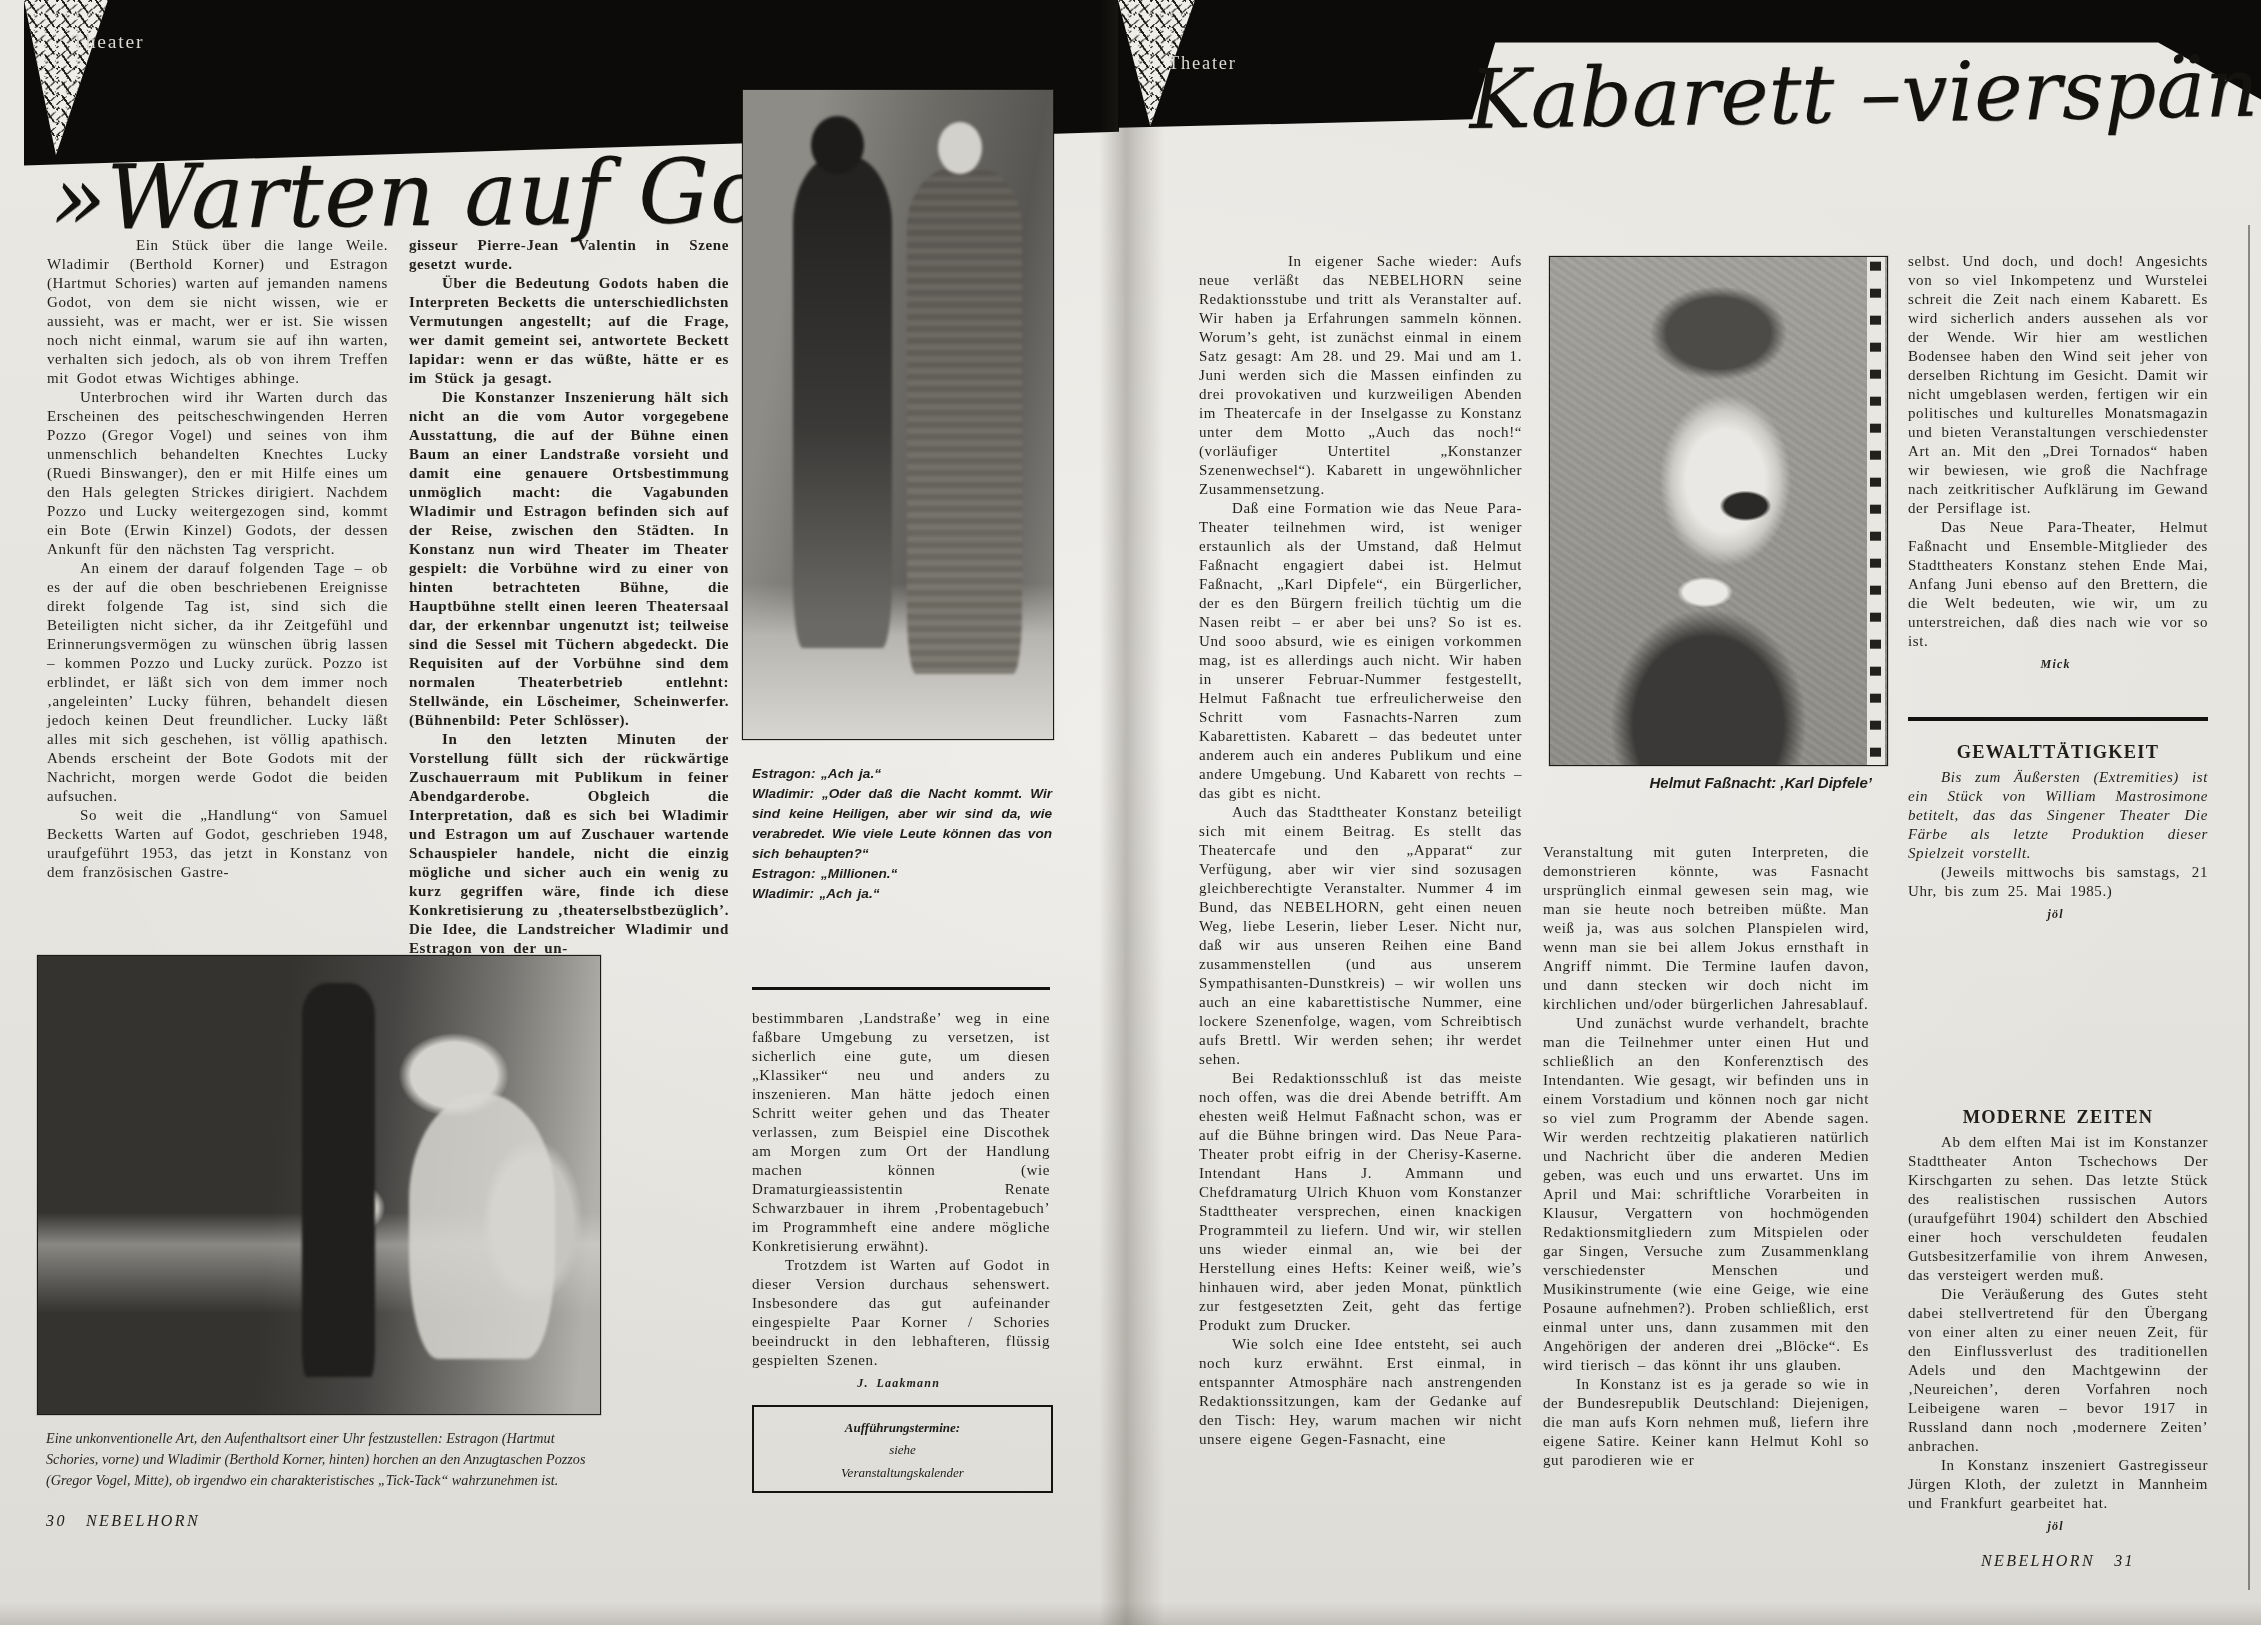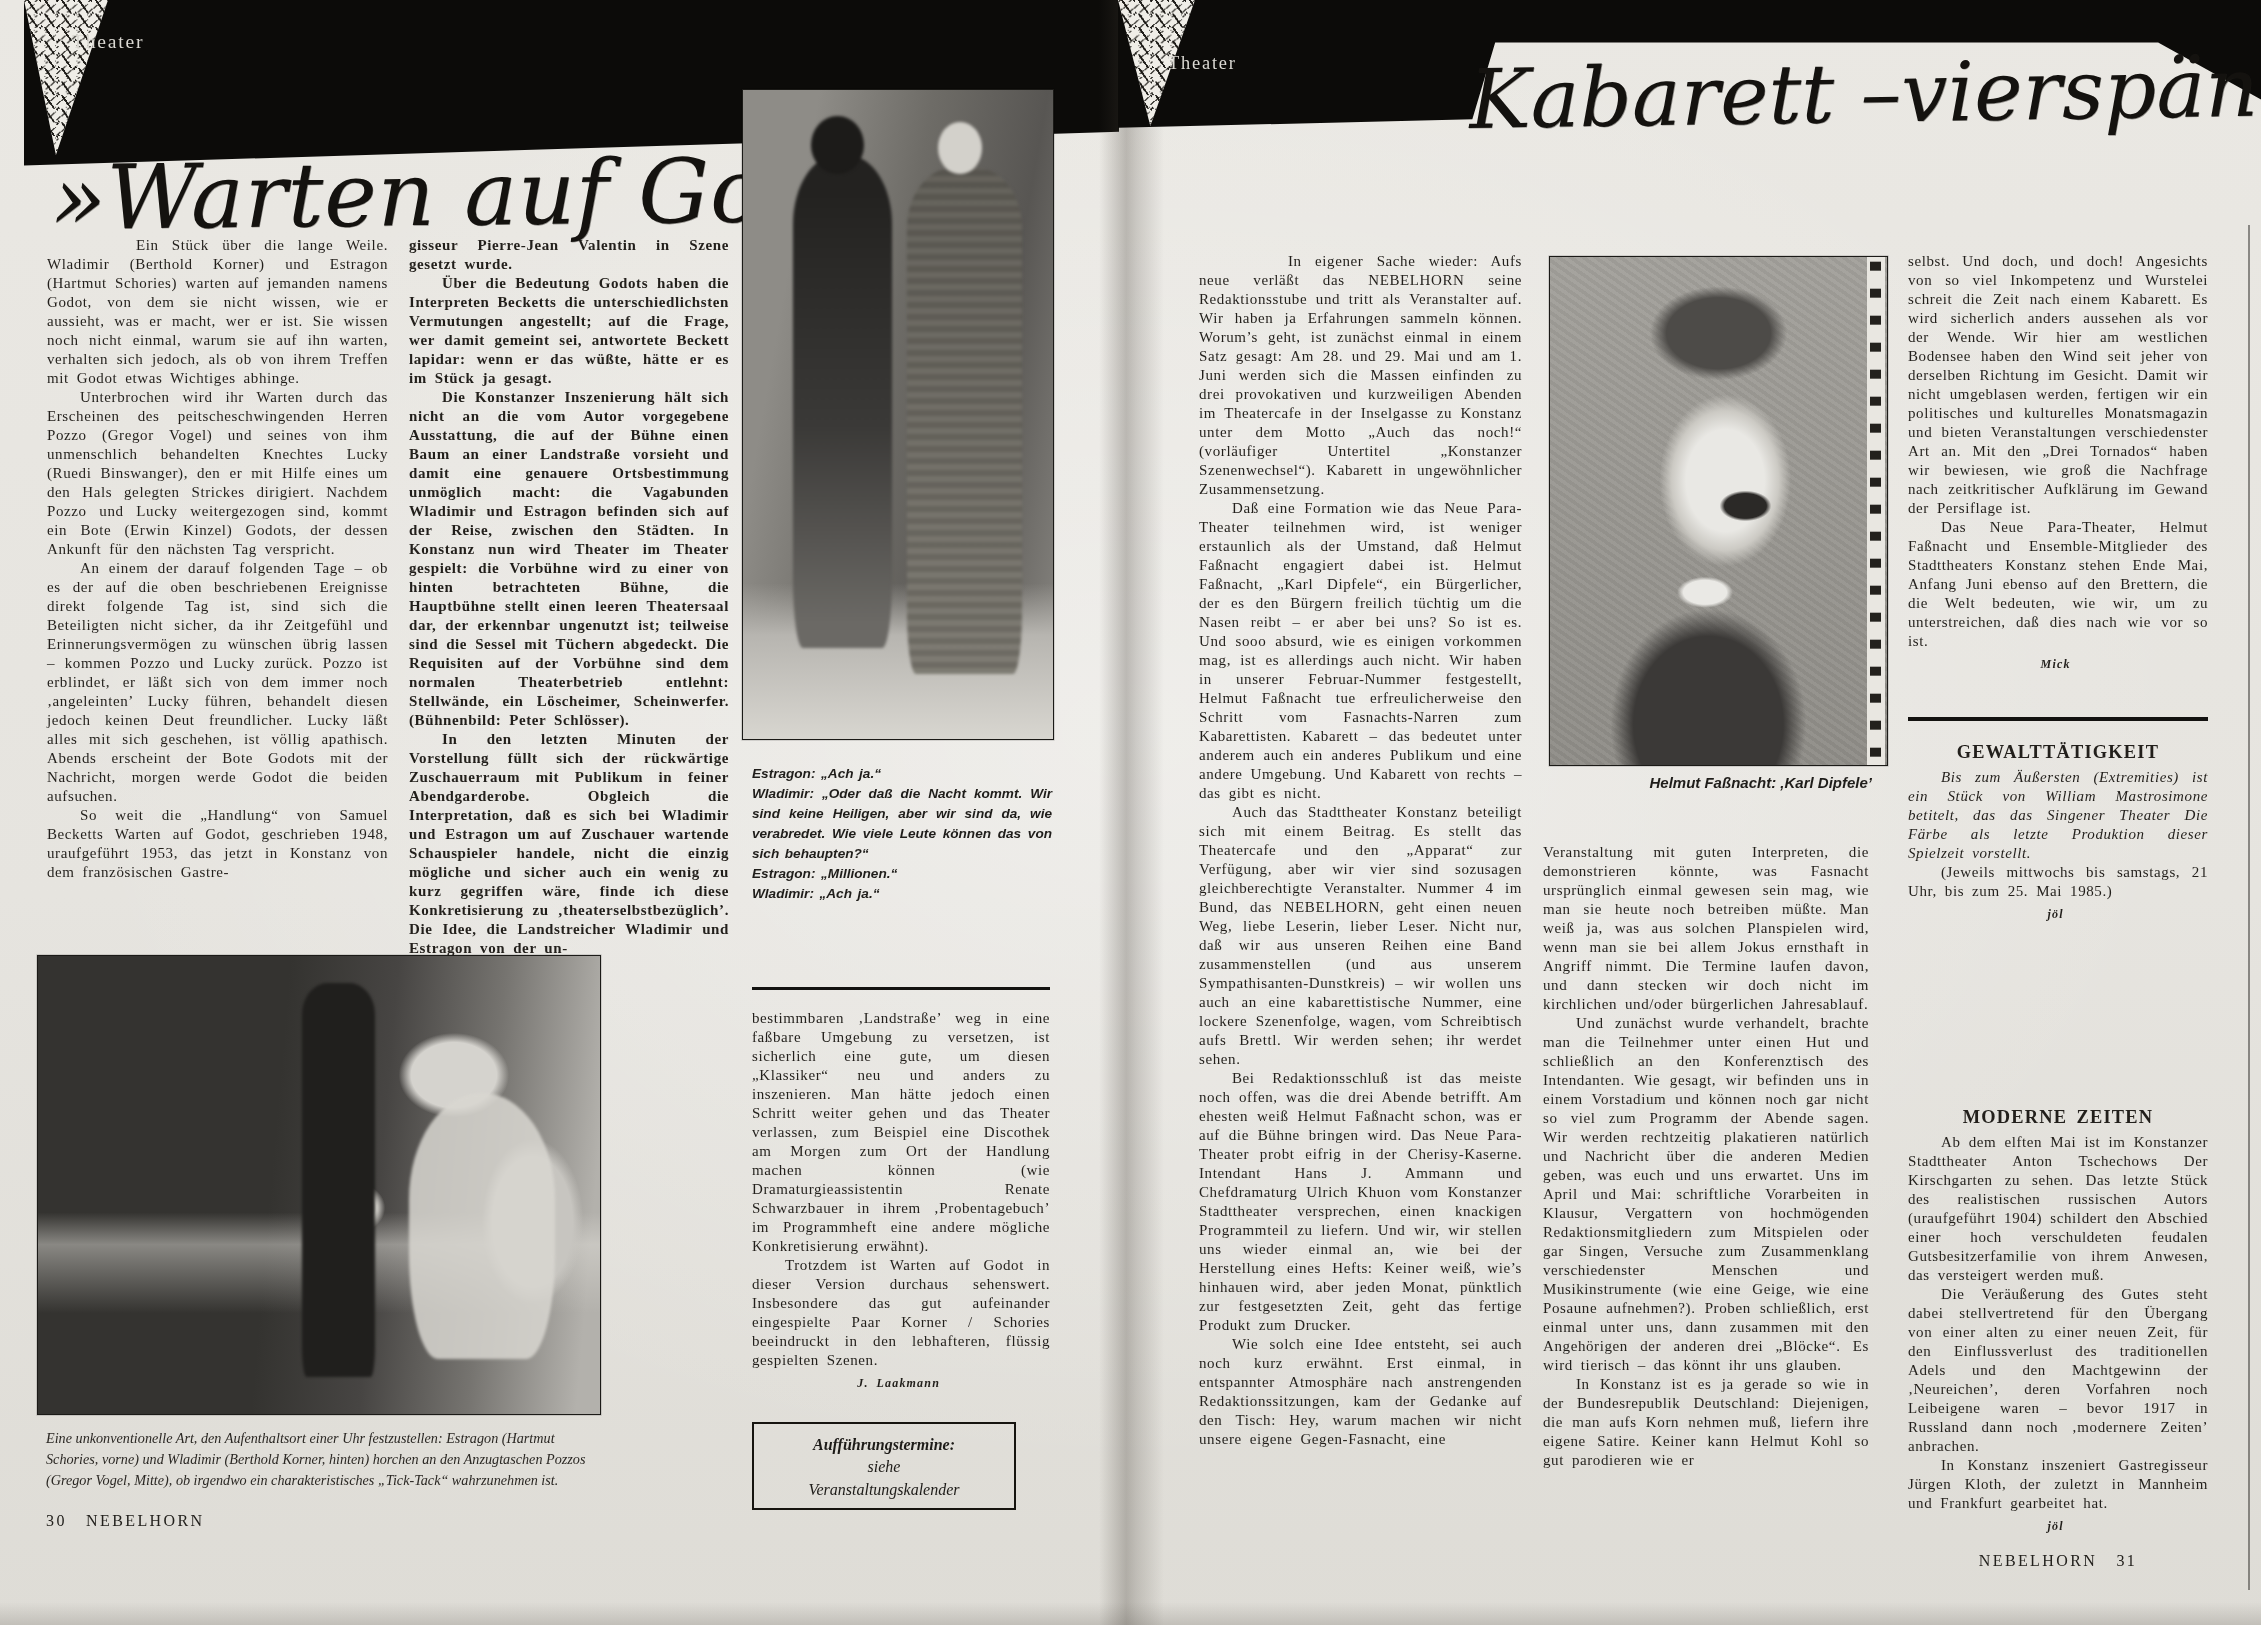--- a/index.html
+++ b/index.html
@@ -26,21 +26,21 @@
     background-image:
       repeating-linear-gradient(55deg, rgba(22,20,16,.95) 0 1.8px, transparent 1.8px 10px),
       repeating-linear-gradient(-38deg, rgba(22,20,16,.8) 0 1.2px, transparent 1.2px 8.3px);
     background-size:17px 13.6px,10.7px 15.4px;}
   .section-label{position:absolute;color:#dbd9d3;font-size:19.6px;letter-spacing:1.8px;}
   .photo{position:absolute;border:1.2px solid #1b1a17;box-shadow:0 0 0 0.6px rgba(0,0,0,.2);}
   .fig{position:absolute;filter:blur(1.8px);}
   .caption-sans{position:absolute;font-family:"Liberation Sans",sans-serif;
     font-style:italic;font-weight:bold;color:#1f1d1a;}
   .caption-serif{position:absolute;font-style:italic;color:#2a2723;}
-  .pagefoot{position:absolute;font-size:16px;letter-spacing:2.4px;color:#23211d;}
+  .pagefoot{position:absolute;font-style:italic;font-size:16px;letter-spacing:2.4px;color:#23211d;}
   .rule{position:absolute;background:#131210;}
 </style>
 </head>
 <body>
 
 <div id="canvas">
 
   <div class="band" style="left:24px;top:0;width:1095px;height:178px;
               clip-path:polygon(0 0,100% 0,100% 74%,0 93%);"></div>
   <div class="wedge" style="left:24px;top:0;width:84px;height:155px;
@@ -85,23 +85,23 @@
   </div>
 
   <div class="rule" style="left:752px;top:987px;width:298px;height:3px;"></div>
 
   <div class="body-col" style="left:752px;top:1009px;width:298px;">
     <p class="noind">bestimmbaren ‚Landstraße’ weg in eine faßbare Umgebung zu versetzen, ist sicherlich eine gute, um diesen „Klassiker“ neu und anders zu inszenieren. Man hätte jedoch einen Schritt weiter gehen und das Theater verlassen, zum Beispiel eine Discothek am Morgen zum Ort der Handlung machen können (wie Dramaturgieassistentin Renate Schwarzbauer in ihrem ‚Probentagebuch’ im Programmheft eine andere mögliche Konkretisierung erwähnt).</p>
     <p>Trotzdem ist Warten auf Godot in dieser Version durchaus sehenswert. Insbesondere das gut aufeinander eingespielte Paar Korner / Schories beeindruckt in den lebhafteren, flüssig gespielten Szenen.</p>
     <div class="byline">J. Laakmann</div>
   </div>
 
-  <div style="position:absolute;left:752px;top:1405px;width:264px;height:88px;
+  <div style="position:absolute;left:752px;top:1405px;width:301px;height:88px;
               border:2.4px solid #16140f;text-align:center;font-style:italic;
-              font-size:16px;line-height:22.5px;padding-top:9.5px;box-sizing:border-box;margin-top:17px;">
+              font-size:13px;line-height:22.5px;padding-top:9.5px;box-sizing:border-box;">
     <div style="font-weight:bold;">Aufführungstermine:</div>
     <div>siehe</div>
     <div>Veranstaltungskalender</div>
   </div>
 
   <div class="photo" style="left:37px;top:955px;width:562px;height:458px;
               background:
                 radial-gradient(89px 68px at 74% 26%, #d5d3ce 0 48%, transparent 62%),
                 radial-gradient(77px 125px at 88% 58%, #c7c5c0 0 52%, transparent 66%),
                 radial-gradient(56px 45px at 56% 55%, #dfddd7 0 42%, transparent 58%),

